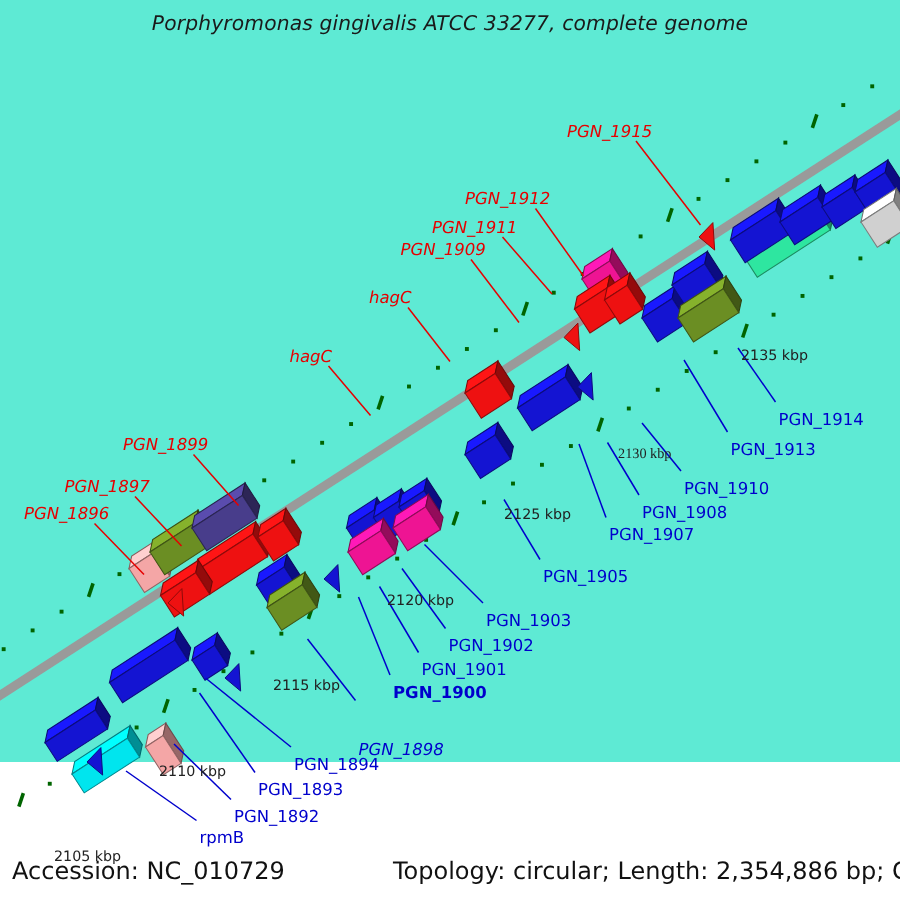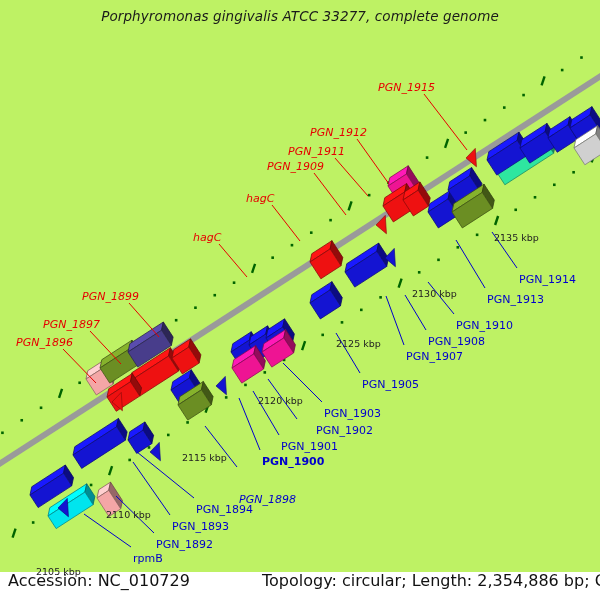--- a/index.html
+++ b/index.html
@@ -1,18 +1,18 @@
 <!DOCTYPE html>
 <html><head>
 <meta charset="utf-8">
 <style>
   html,body{margin:0;padding:0;background:#ffffff;}
   body{width:600px;height:600px;overflow:hidden;
        font-family:"DejaVu Sans","Liberation Sans",sans-serif;}
-  #app{position:relative;width:600px;height:572px;background:#bef264;}
+  #app{position:relative;width:600px;height:508px;background:#5eead4;}
 
   #title{
     position:absolute;left:0;top:8px;width:600px;text-align:center;
     font-style:italic;font-size:13.5px;color:#1a1a1a;letter-spacing:.1px;
     white-space:nowrap;
   }
 
   #canvas{position:absolute;left:0;top:0;width:600px;height:600px;}
 
   #statusbar{
@@ -317,34 +317,34 @@
       <div class="lbl red" style="left: 82px; top: 291px;">PGN_1899</div>
       <div class="lbl red" style="left: 43px; top: 319px;">PGN_1897</div>
       <div class="lbl red" style="left: 16px; top: 337px;">PGN_1896</div>
       <div class="lbl blue" style="left: 519px; top: 274px;">PGN_1914</div>
       <div class="lbl blue" style="left: 487px; top: 294px; text-align: right;">PGN_1913</div>
       <div class="lbl blue" style="left: 456px; top: 320px;">PGN_1910</div>
       <div class="lbl blue" style="left: 428px; top: 336px;">PGN_1908</div>
       <div class="lbl blue" style="left: 406px; top: 351px;">PGN_1907</div>
       <div class="lbl blue" style="left: 362px; top: 379px;">PGN_1905</div>
       <div class="lbl blue" style="left: 324px; top: 408px;">PGN_1903</div>
-      <div class="lbl blue" style="left: 316px; top: 425px;">PGN_1902</div>
+      <div class="lbl blue" style="left: 299px; top: 425px;">PGN_1902</div>
       <div class="lbl blue" style="left: 281px; top: 441px;">PGN_1901</div>
       <div class="lbl blue" style="left: 262px; top: 456px; font-weight: bold;">PGN_1900</div>
       <div class="lbl blue" style="left: 239px; top: 494px; font-style: italic;">PGN_1898</div>
       <div class="lbl blue" style="left: 196px; top: 504px;">PGN_1894</div>
       <div class="lbl blue" style="left: 172px; top: 521px;">PGN_1893</div>
       <div class="lbl blue" style="left: 156px; top: 539px;">PGN_1892</div>
       <div class="lbl blue" style="left: 133px; top: 553px;">rpmB</div>
       <div class="lbl tick" style="left: 36px; top: 566px;">2105 kbp</div>
       <div class="lbl tick" style="left: 106px; top: 509px;">2110 kbp</div>
       <div class="lbl tick" style="left: 182px; top: 452px;">2115 kbp</div>
       <div class="lbl tick" style="left: 258px; top: 395px;">2120 kbp</div>
       <div class="lbl tick" style="left: 336px; top: 338px;">2125 kbp</div>
-      <div class="lbl tick" style="left: 412px; top: 288px;">2130 kbp</div>
+      <div class="lbl tick" style="left: 412px; top: 298px; font-family: Liberation Serif, serif;">2130 kbp</div>
       <div class="lbl tick" style="left: 494px; top: 232px;">2135 kbp</div>
     </div>
 
   <div id="statusbar">
     <span id="acc">Accession: NC_010729</span>
     <span id="topo">Topology: circular; Length: 2,354,886 bp; Genes: 2,155</span>
   </div>
 
 </div>
 

